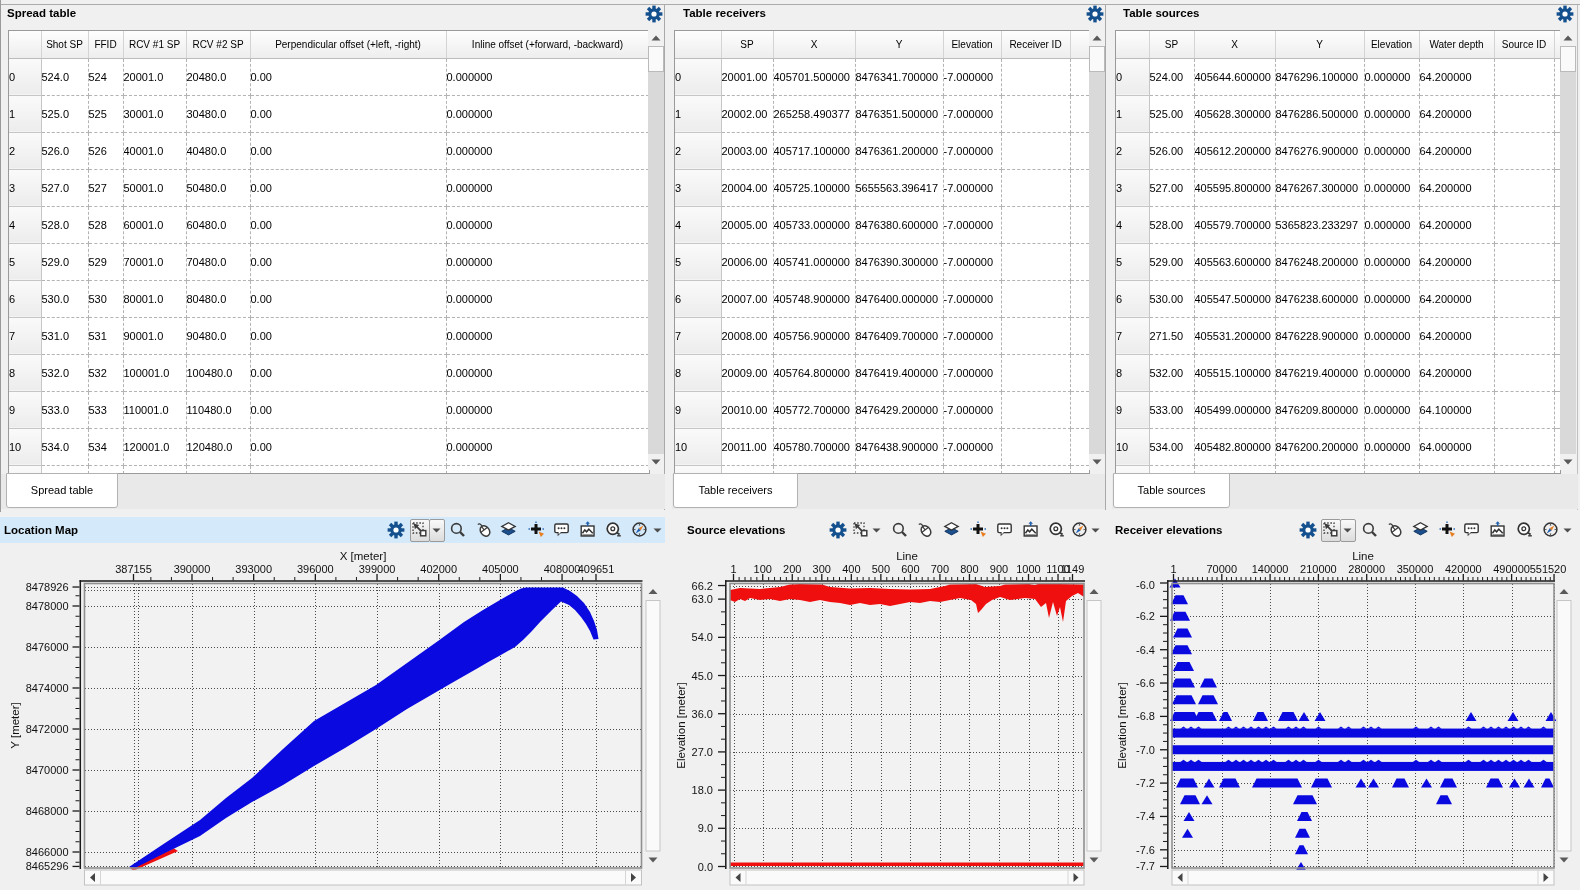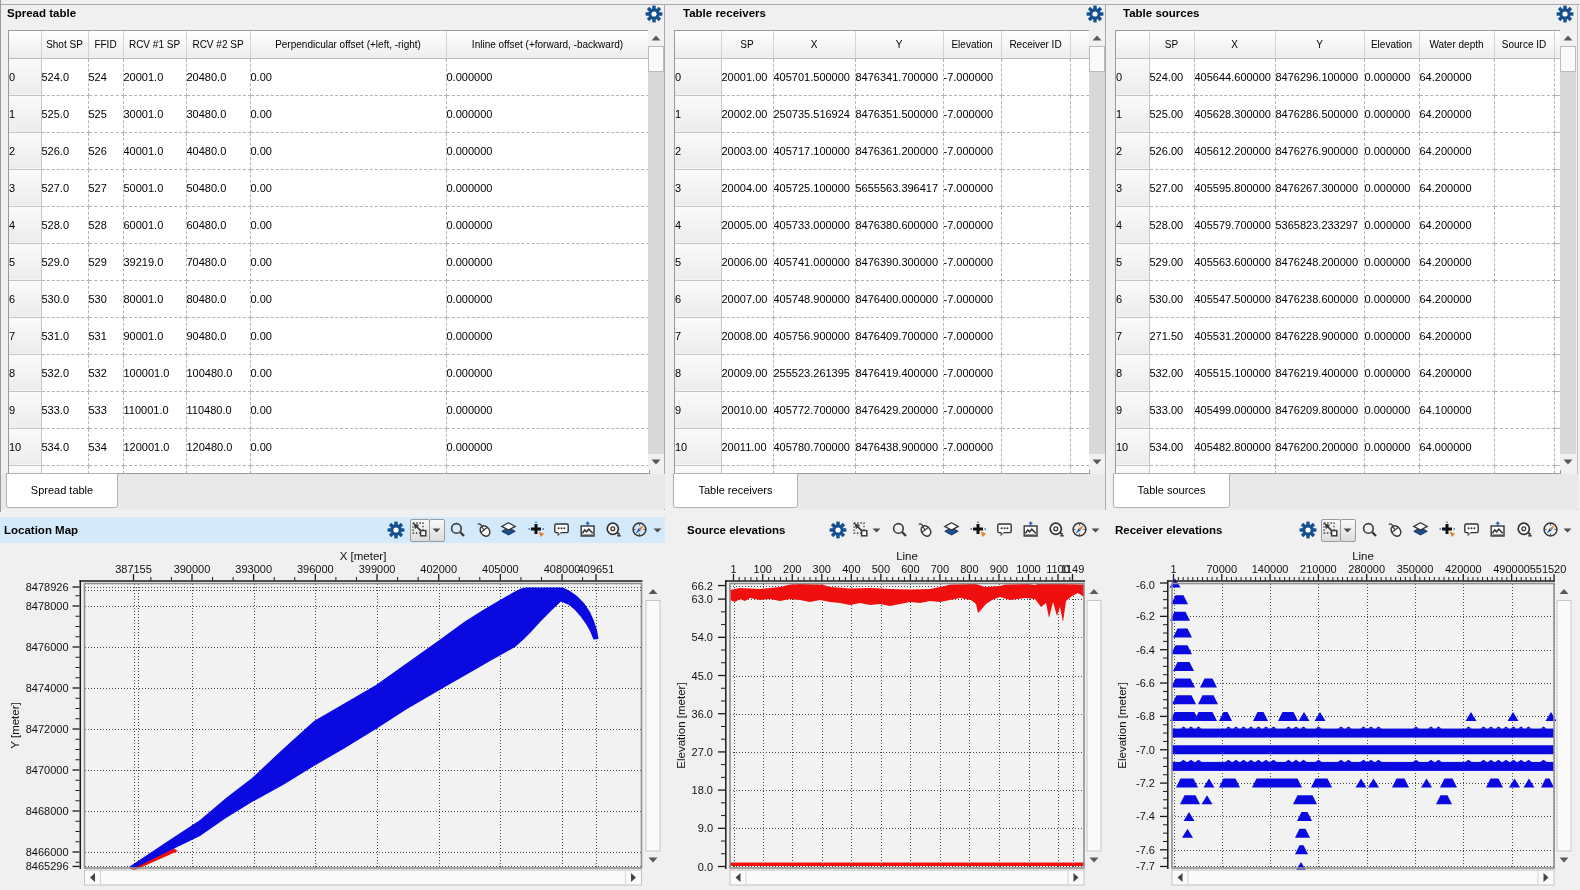--- a/index.html
+++ b/index.html
@@ -85,21 +85,21 @@
             <td class="d">528</td>
             <td class="d">60001.0</td>
             <td class="d">60480.0</td>
             <td class="d">0.00</td>
             <td class="dn">0.000000</td>
           </tr>
           <tr>
             <td class="ix">5</td>
             <td class="d">529.0</td>
             <td class="d">529</td>
-            <td class="d">39219.0</td>
+            <td class="d">70001.0</td>
             <td class="d">70480.0</td>
             <td class="d">0.00</td>
             <td class="dn">0.000000</td>
           </tr>
           <tr>
             <td class="ix">6</td>
             <td class="d">530.0</td>
             <td class="d">530</td>
             <td class="d">80001.0</td>
             <td class="d">80480.0</td>
@@ -188,21 +188,21 @@
             <td class="d">20001.00</td>
             <td class="d">405701.500000</td>
             <td class="d">8476341.700000</td>
             <td class="d">-7.000000</td>
             <td class="d"></td>
             <td class="dn"></td>
           </tr>
           <tr>
             <td class="ix">1</td>
             <td class="d">20002.00</td>
-            <td class="d">250735.516924</td>
+            <td class="d">265258.490377</td>
             <td class="d">8476351.500000</td>
             <td class="d">-7.000000</td>
             <td class="d"></td>
             <td class="dn"></td>
           </tr>
           <tr>
             <td class="ix">2</td>
             <td class="d">20003.00</td>
             <td class="d">405717.100000</td>
             <td class="d">8476361.200000</td>
@@ -251,21 +251,21 @@
             <td class="d">20008.00</td>
             <td class="d">405756.900000</td>
             <td class="d">8476409.700000</td>
             <td class="d">-7.000000</td>
             <td class="d"></td>
             <td class="dn"></td>
           </tr>
           <tr>
             <td class="ix">8</td>
             <td class="d">20009.00</td>
-            <td class="d">255523.261395</td>
+            <td class="d">405764.800000</td>
             <td class="d">8476419.400000</td>
             <td class="d">-7.000000</td>
             <td class="d"></td>
             <td class="dn"></td>
           </tr>
           <tr>
             <td class="ix">9</td>
             <td class="d">20010.00</td>
             <td class="d">405772.700000</td>
             <td class="d">8476429.200000</td>

